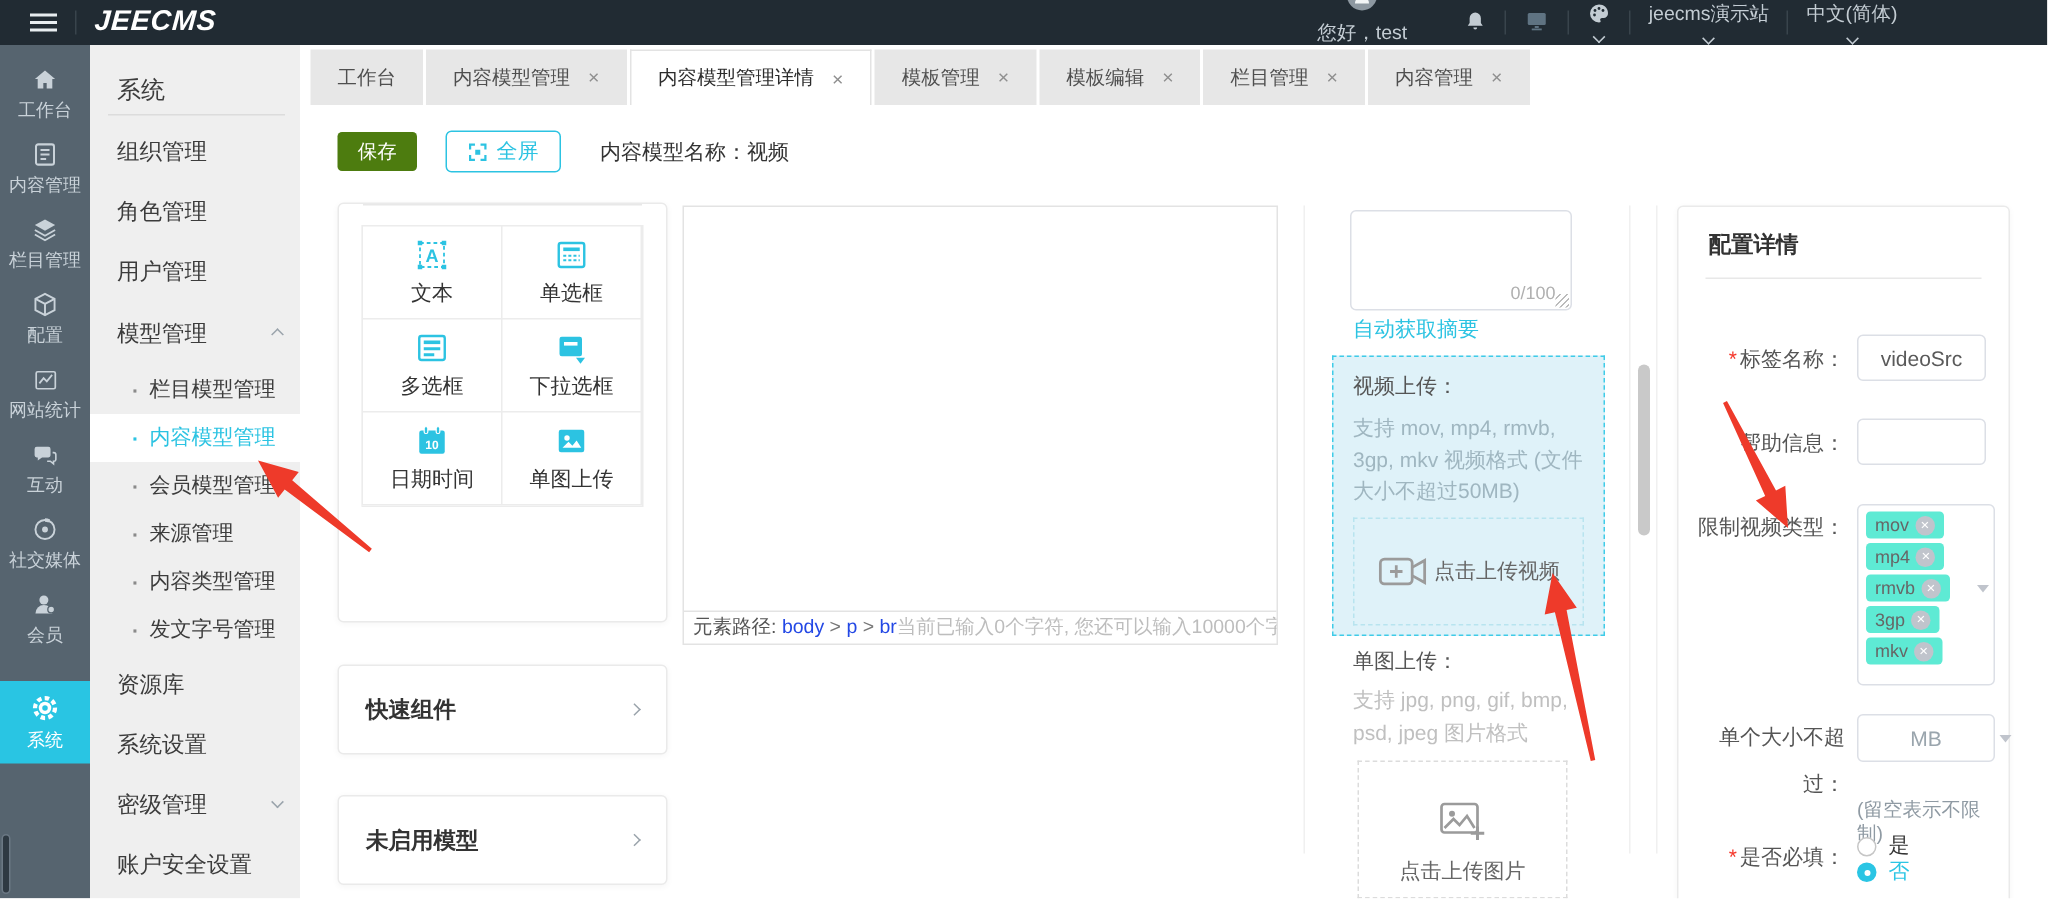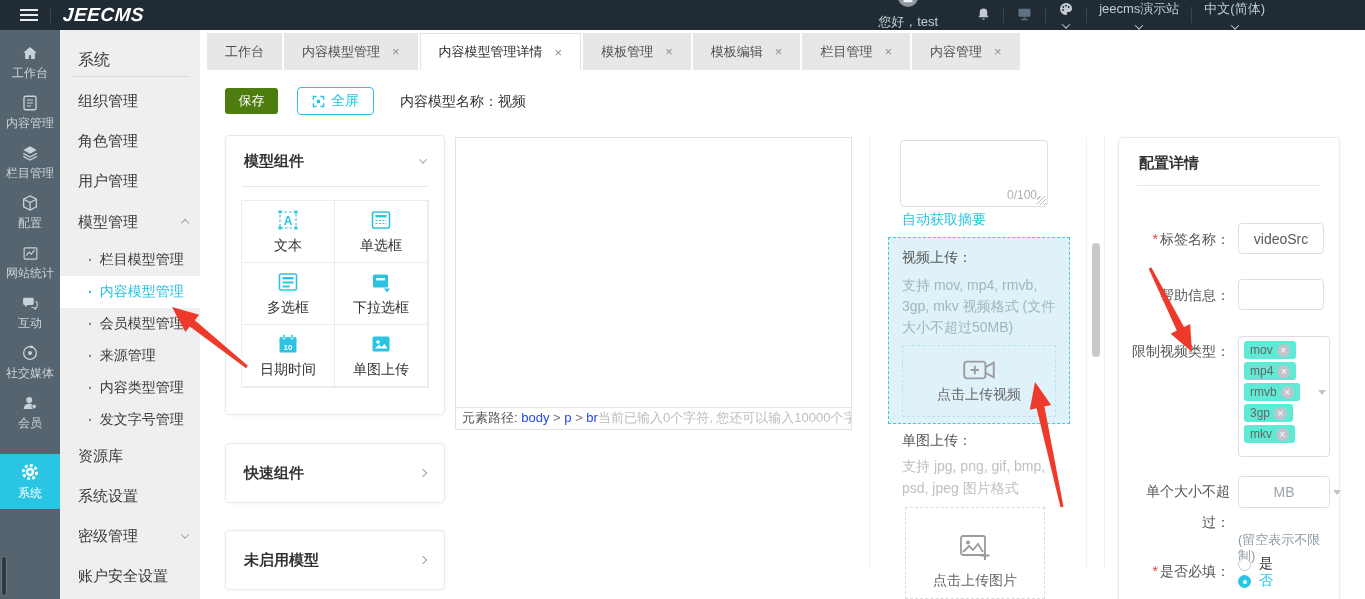--- a/index.html
+++ b/index.html
@@ -70,21 +70,21 @@
   .scroll-thumb { left:1092px; top:243px; width:8px; height:114px; background:#c9c9c9; border-radius:4px; cursor:grab; }
 
   
   .summary-box { left:900px; top:140px; width:148px; height:67px; border:1px solid #dcdfe6; border-radius:4px; background:#fff; }
   .summary-counter { position:absolute; right:10px; bottom:4px; font-size:12px; color:#b0b0b0; }
   .resize-handle { position:absolute; right:1px; bottom:1px; width:9px; height:9px; background:repeating-linear-gradient(135deg,transparent 0 2px,#bbb 2px 3px); cursor:nwse-resize; }
   .auto-link { left:902px; top:211px; font-size:14px; color:#2cc3e2; cursor:pointer; }
   .video-sec { left:888px; top:237px; width:182px; height:187px; background:#dff2f9; border:1px dashed #3fcbe8; padding:11px 13px; }
   .vs-title { font-size:14px; color:#555; }
   .vs-hint { margin-top:8px; font-size:14px; line-height:21px; color:#9fb6c0; }
-  .vs-upload { margin-top:7px; height:72px; border:1px dashed #b8e4ef; display:flex; flex-direction:column; align-items:center; justify-content:center; gap:4px; cursor:pointer; }
+  .vs-upload { margin-top:7px; height:72px; border:1px dashed #b8e4ef; display:flex; align-items:center; justify-content:center; gap:4px; cursor:pointer; }
   .vs-upload span { font-size:14px; color:#666; }
   .img-title { left:902px; top:432px; font-size:14px; color:#555; }
   .img-hint { left:902px; top:455px; width:152px; font-size:14px; line-height:22px; color:#c0c0c0; }
   .img-upload { left:905px; top:507px; width:140px; height:92px; border:1px dashed #dcdcdc; display:flex; flex-direction:column; align-items:center; justify-content:flex-end; padding-bottom:8px; gap:10px; cursor:pointer; background:#fff; }
   .img-upload span { font-size:14px; color:#666; }
 
   
   .config-card { left:1118px; top:137px; width:222px; height:470px; }
   .cfg-title { padding:16px 20px 12px 20px; font-size:15px; font-weight:bold; color:#333; }
   .cfg-divider { margin:0 18px; border-top:1px solid #e8e8e8; }
@@ -328,24 +328,20 @@
   <div class="abs btn-full">
     <svg width="13" height="13" viewBox="0 0 14 14">
         <path d="M1.5 5V1.5H5M9 1.5h3.5V5M12.5 9v3.5H9M5 12.5H1.5V9" fill="none" stroke="#2cc3e2" stroke-width="1.6"></path>
         <rect x="5.2" y="5.2" width="3.6" height="3.6" fill="#2cc3e2"></rect>
       </svg>
     <span>全屏</span>
   </div>
   <div class="abs model-name">内容模型名称：视频</div>
 
   <div class="card" style="left:225px;top:135px;width:220px;height:280px">
-    <div class="panel-head">
-      <span>模型组件</span>
-      <span class="chev down gray"></span>
-    </div>
     <div class="comp-divider"></div>
     <div class="comp-grid">
       <div class="comp-cell">
         <svg width="24" height="24" viewBox="0 0 24 24">
             <rect x="4" y="4" width="16" height="16" fill="none" stroke="#2cc3e2" stroke-width="1.2" stroke-dasharray="2.5 2"></rect>
             <rect x="2.5" y="2.5" width="3" height="3" fill="#2cc3e2"></rect>
             <rect x="18.5" y="2.5" width="3" height="3" fill="#2cc3e2"></rect>
             <rect x="2.5" y="18.5" width="3" height="3" fill="#2cc3e2"></rect>
             <rect x="18.5" y="18.5" width="3" height="3" fill="#2cc3e2"></rect>
             <text x="12" y="16.5" text-anchor="middle" font-size="12" font-weight="bold" fill="#2cc3e2">A</text>

